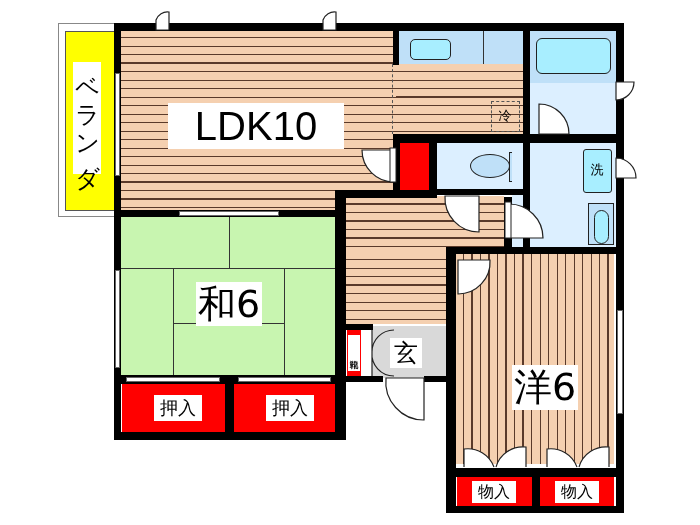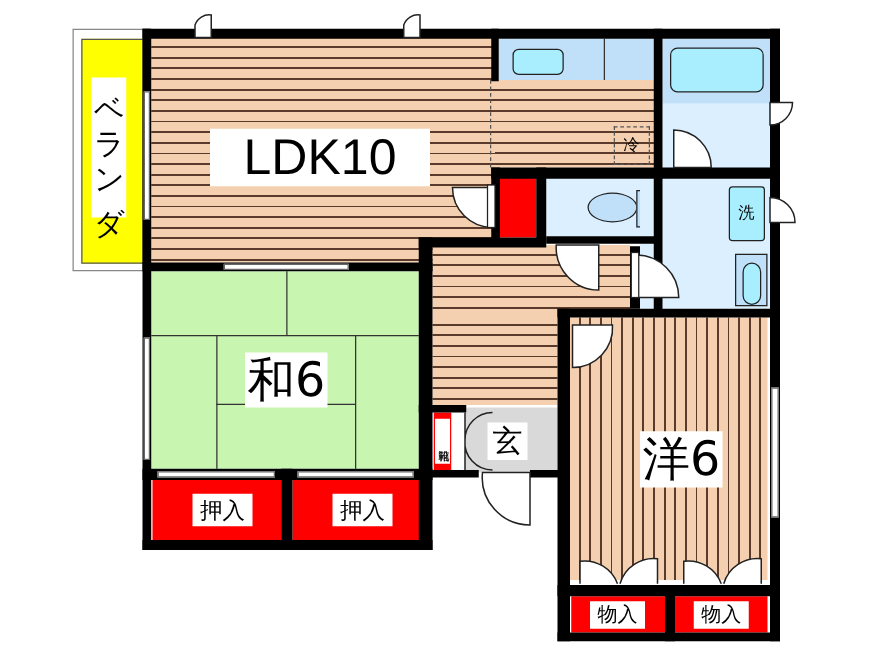--- a/index.html
+++ b/index.html
@@ -64,21 +64,21 @@
 <div class="tline" style="left:284px;top:268px;width:1px;height:107px;"></div>
 <div class="tline" style="left:173px;top:323px;width:111px;height:1px;"></div>
 <div class="label" style="left:196px;top:282px;width:66px;height:44px;font-size:38px;">和6</div>
 
 <div class="abs" style="left:372px;top:326px;width:74px;height:52px;background:#d9d9d9;"></div>
 <div class="abs closet" style="left:347px;top:330px;width:14px;height:46px;"></div>
 <div class="label" style="left:348px;top:335px;width:12px;height:36px;font-size:9px;line-height:10px;writing-mode:vertical-rl;">靴箱</div>
 <div class="label" style="left:390px;top:338px;width:32px;height:30px;font-size:24px;">玄</div>
 
 <div class="abs vstripe" style="left:456px;top:254px;width:158px;height:210px;"></div>
-<div class="label" style="left:512px;top:345px;width:66px;height:45px;font-size:38px;">洋6</div>
+<div class="label" style="left:512px;top:365px;width:66px;height:45px;font-size:38px;">洋6</div>
 
 <div class="abs closet" style="left:122px;top:384px;width:103px;height:48px;"></div>
 <div class="label" style="left:154px;top:395px;width:48px;height:26px;font-size:18px;">押入</div>
 <div class="abs closet" style="left:234px;top:384px;width:102px;height:48px;"></div>
 <div class="label" style="left:266px;top:395px;width:48px;height:26px;font-size:18px;">押入</div>
 
 <div class="abs closet" style="left:457px;top:477px;width:75px;height:29px;"></div>
 <div class="label" style="left:472px;top:481px;width:44px;height:22px;font-size:16px;">物入</div>
 <div class="abs closet" style="left:540px;top:477px;width:74px;height:29px;"></div>
 <div class="label" style="left:555px;top:481px;width:44px;height:22px;font-size:16px;">物入</div>

